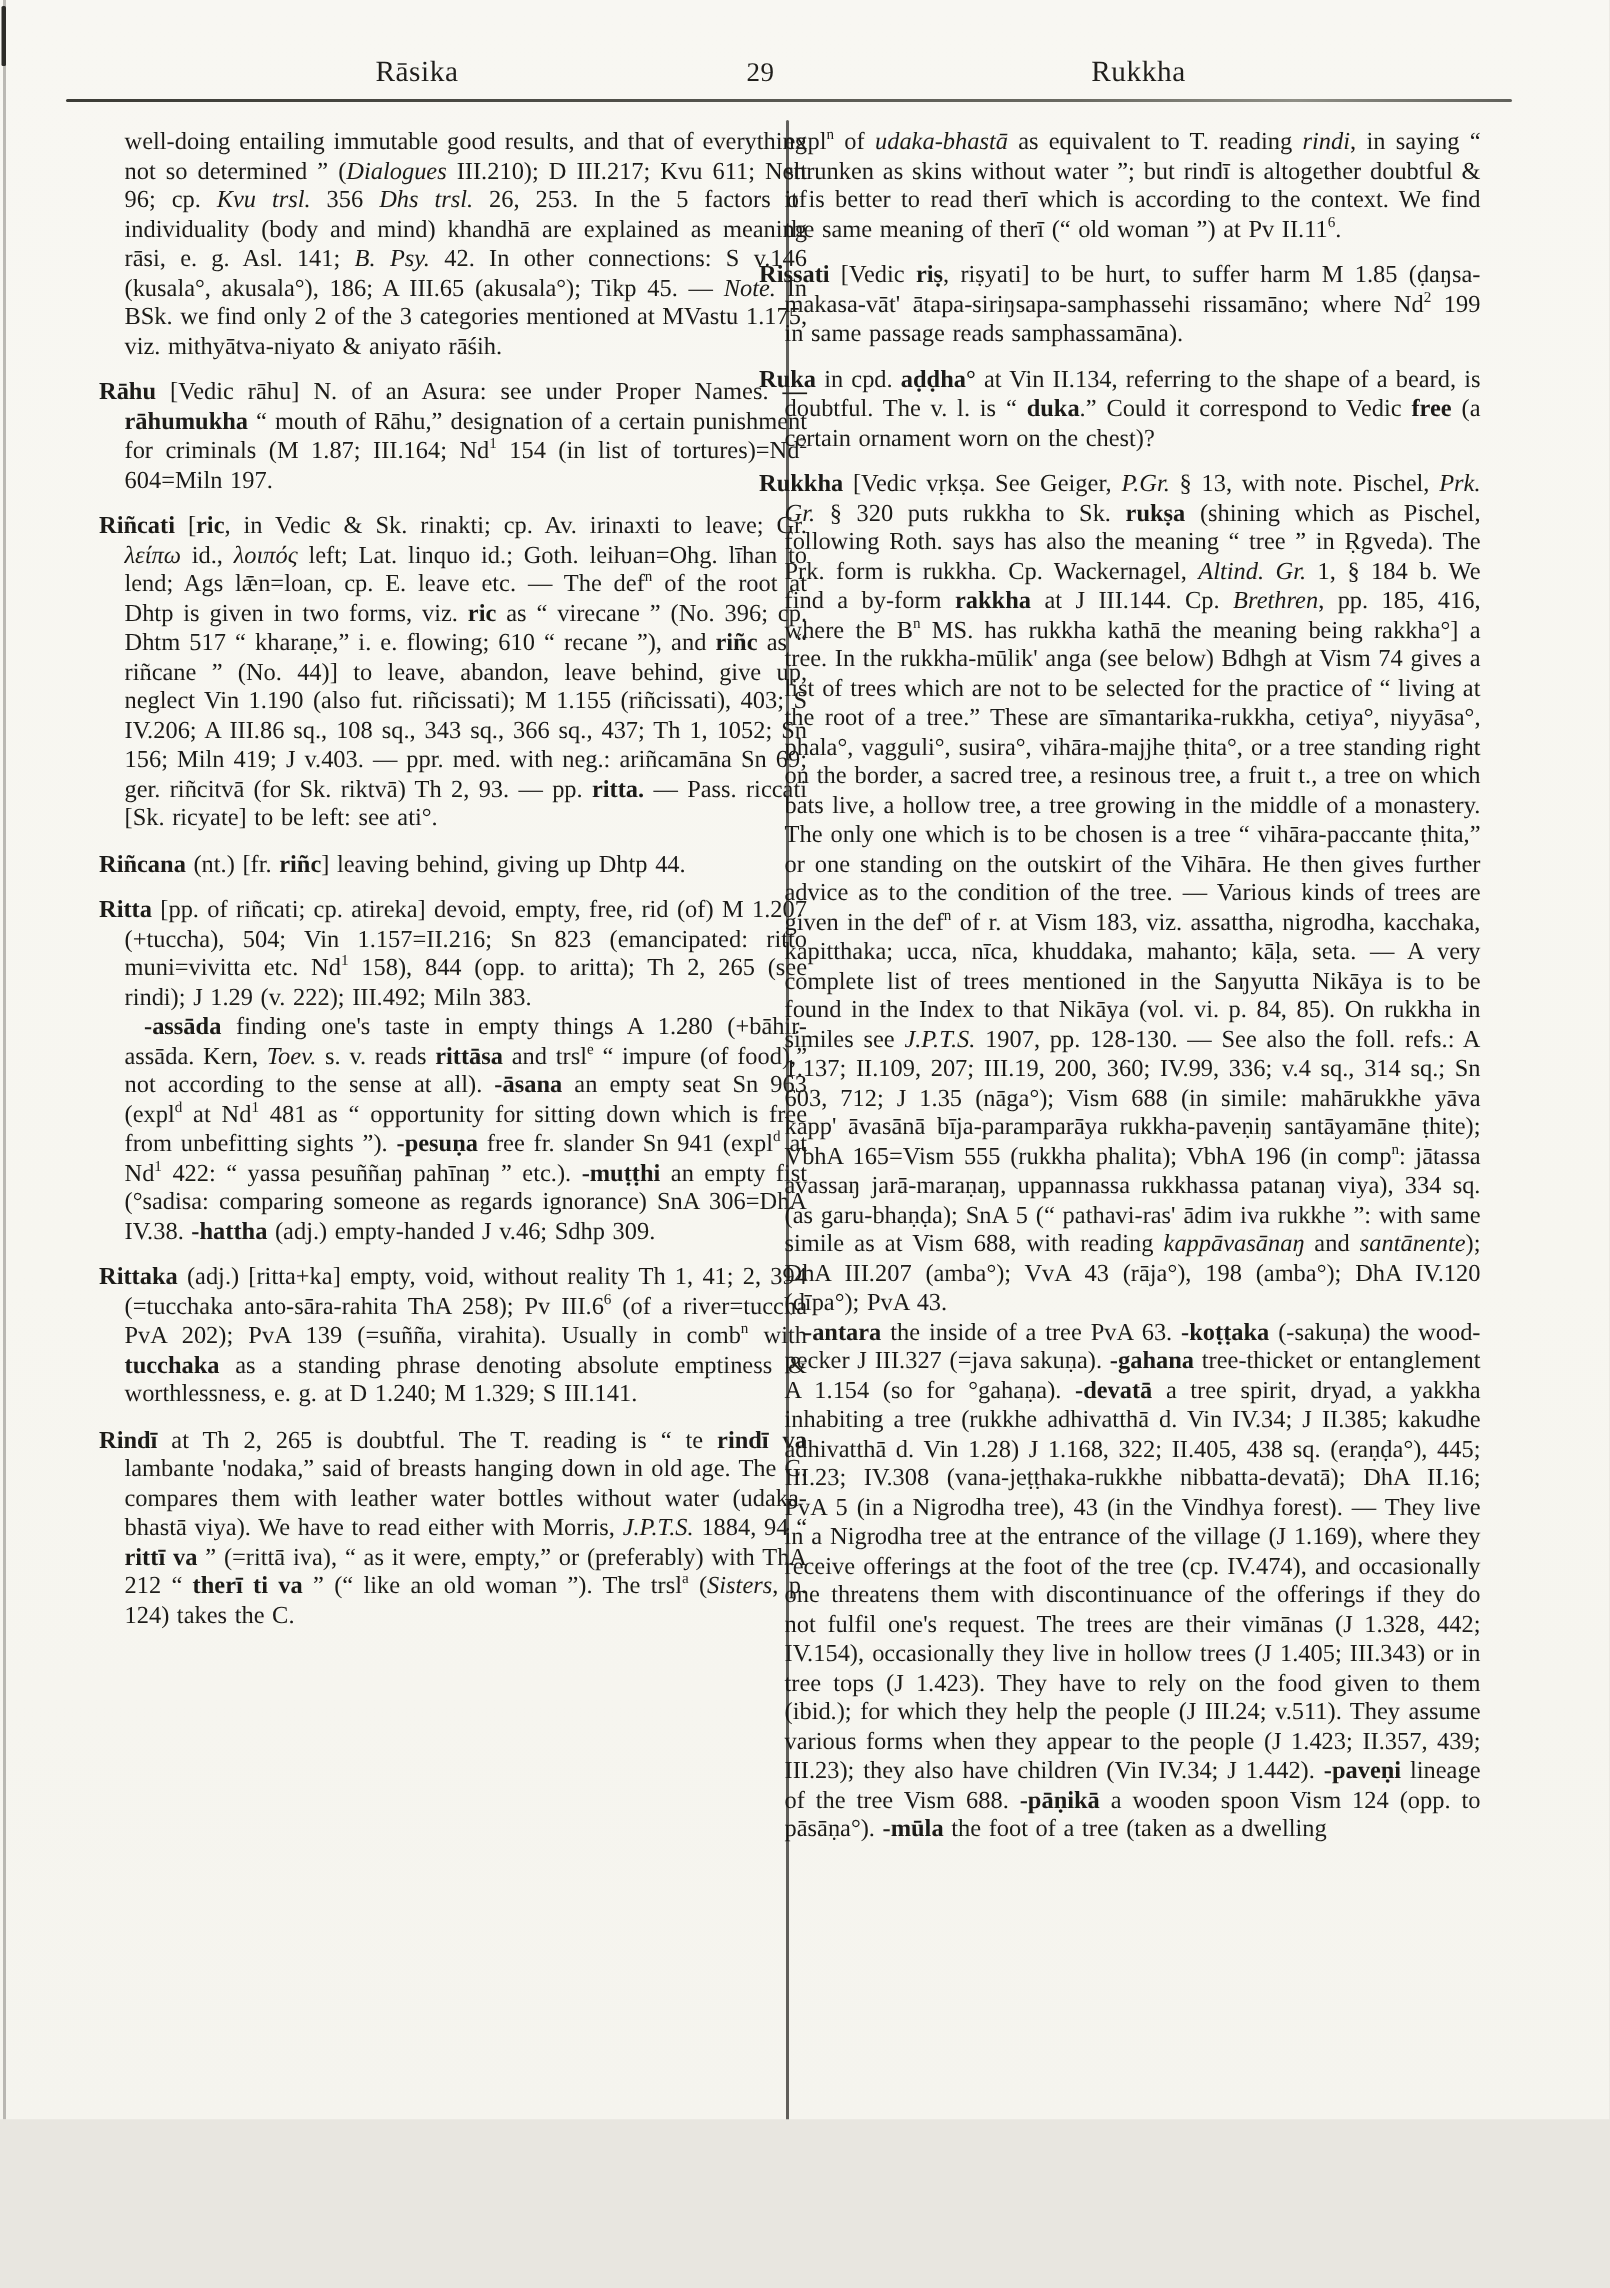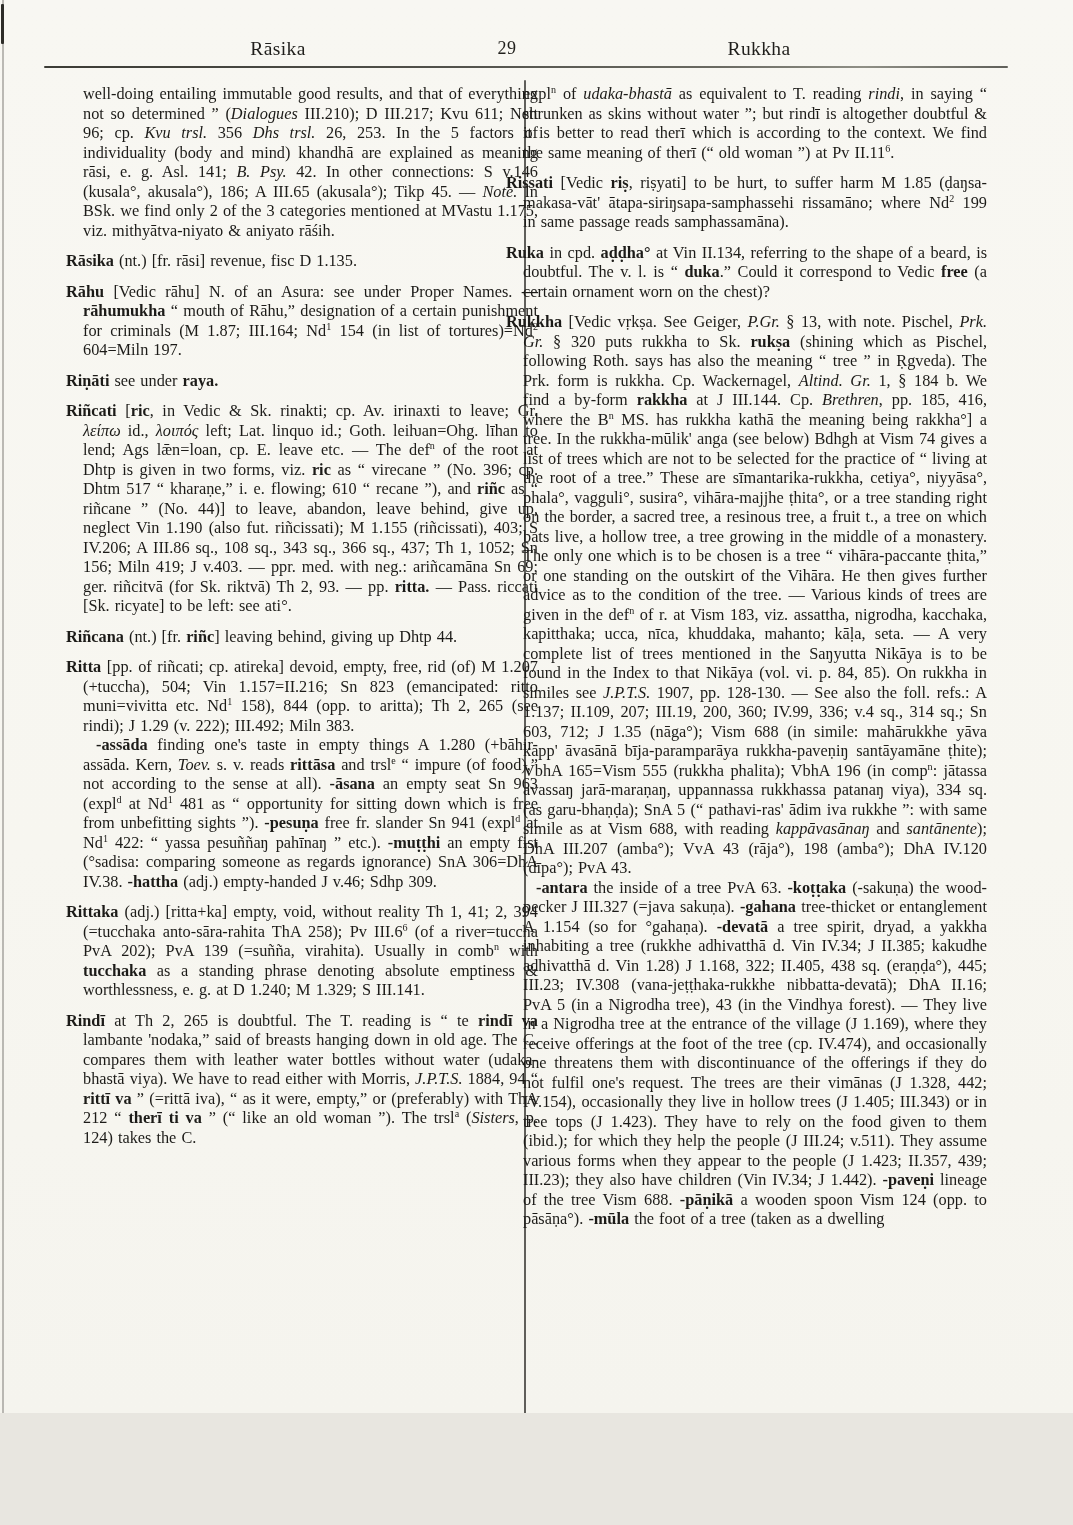--- a/index.html
+++ b/index.html
@@ -70,23 +70,21 @@
   <div class="edge-mark"></div>
 
   <span class="guide-word" style="left:278px">Rāsika</span>
   <span class="page-num" style="left:507px">29</span>
   <span class="guide-word" style="left:759px">Rukkha</span>
 
   <div class="header-rule"></div>
 
   <div class="col col-left">
       <p class="para cont"><span>well-doing entailing immutable good results, and that of everything not so determined ” (</span><span class="i">Dialogues</span><span> III.210); D III.217; Kvu 611; Nett 96; cp. </span><span class="i">Kvu trsl.</span><span> 356 </span><span class="i">Dhs trsl.</span><span> 26, 253.  In the 5 factors of individuality (body and mind) khandhā are explained as meaning rāsi, e. g. Asl. 141; </span><span class="i">B. Psy.</span><span> 42.  In other connections: S v.146 (kusala°, akusala°), 186; A III.65 (akusala°); Tikp 45. — </span><span class="i">Note.</span><span> In BSk. we find only 2 of the 3 categories mentioned at MVastu 1.175, viz. mithyātva-niyato &amp; aniyato rāśih.</span></p>
-      <p class="para entry"><span class="b">Rāsika</span><span> (nt.) [fr. rāsi] revenue, fisc D 1.135.</span></p>
       <p class="para entry"><span class="b">Rāhu</span><span> [Vedic rāhu] N. of an Asura: see under Proper Names.  </span><span class="b">—rāhumukha</span><span> “ mouth of Rāhu,” designation of a certain punishment for criminals (M 1.87; III.164; Nd</span><sup>1</sup><span> 154 (in list of tortures)=Nd</span><sup>2</sup><span> 604=Miln 197.</span></p>
-      <p class="para entry"><span class="b">Riṇāti</span><span> see under </span><span class="b">raya.</span></p>
       <p class="para entry"><span class="b">Riñcati</span><span> [</span><span class="b">ric</span><span>, in Vedic &amp; Sk. rinakti; cp. Av. irinaxti to leave; Gr. </span><span class="i">λείπω</span><span> id., </span><span class="i">λοιπός</span><span> left; Lat. linquo id.; Goth. leiƕan=Ohg. līhan to lend; Ags lǣn=loan, cp. E. leave etc. — The def</span><sup>n</sup><span> of the root at Dhtp is given in two forms, viz. </span><span class="b">ric</span><span> as “ virecane ” (No. 396; cp. Dhtm 517 “ kharaṇe,” i. e. flowing; 610 “ recane ”), and </span><span class="b">riñc</span><span> as “ riñcane ” (No. 44)] to leave, abandon, leave behind, give up, neglect Vin 1.190 (also fut. riñcissati); M 1.155 (riñcissati), 403; S IV.206; A III.86 sq., 108 sq., 343 sq., 366 sq., 437; Th 1, 1052; Sn 156; Miln 419; J v.403. — ppr. med. with neg.: ariñcamāna Sn 69; ger. riñcitvā (for Sk. riktvā) Th 2, 93. — pp. </span><span class="b">ritta.</span><span> — Pass. riccati [Sk. ricyate] to be left: see ati°.</span></p>
       <p class="para entry"><span class="b">Riñcana</span><span> (nt.) [fr. </span><span class="b">riñc</span><span>] leaving behind, giving up Dhtp 44.</span></p>
       <p class="para entry"><span class="b">Ritta</span><span> [pp. of riñcati; cp. atireka] devoid, empty, free, rid (of) M 1.207 (+tuccha), 504; Vin 1.157=II.216; Sn 823 (emancipated: ritto muni=vivitta etc. Nd</span><sup>1</sup><span> 158), 844 (opp. to aritta); Th 2, 265 (see rindi); J 1.29 (v. 222); III.492; Miln 383.</span></p>
       <p class="para sub"><span class="b">-assāda</span><span> finding one's taste in empty things A 1.280 (+bāhir-assāda.  Kern, </span><span class="i">Toev.</span><span> s. v. reads </span><span class="b">rittāsa</span><span> and trsl</span><sup>e</sup><span> “ impure (of food),” not according to the sense at all).  </span><span class="b">-āsana</span><span> an empty seat Sn 963 (expl</span><sup>d</sup><span> at Nd</span><sup>1</sup><span> 481 as “ opportunity for sitting down which is free from unbefitting sights ”).  </span><span class="b">-pesuṇa</span><span> free fr. slander Sn 941 (expl</span><sup>d</sup><span> at Nd</span><sup>1</sup><span> 422: “ yassa pesuññaŋ pahīnaŋ ” etc.). </span><span class="b">-muṭṭhi</span><span> an empty fist (°sadisa: comparing someone as regards ignorance) SnA 306=DhA IV.38.  </span><span class="b">-hattha</span><span> (adj.) empty-handed J v.46; Sdhp 309.</span></p>
       <p class="para entry"><span class="b">Rittaka</span><span> (adj.) [ritta+ka] empty, void, without reality Th 1, 41; 2, 394 (=tucchaka anto-sāra-rahita ThA 258); Pv III.6</span><sup>6</sup><span> (of a river=tuccha PvA 202); PvA 139 (=suñña, virahita).  Usually in comb</span><sup>n</sup><span> with </span><span class="b">tucchaka</span><span> as a standing phrase denoting absolute emptiness &amp; worthlessness, e. g. at D 1.240; M 1.329; S III.141.</span></p>
       <p class="para entry"><span class="b">Rindī</span><span> at Th 2, 265 is doubtful.  The T. reading is “ te </span><span class="b">rindī va</span><span> lambante 'nodaka,” said of breasts hanging down in old age.  The C. compares them with leather water bottles without water (udaka-bhastā viya).  We have to read either with Morris, </span><span class="i">J.P.T.S.</span><span> 1884, 94 “ </span><span class="b">rittī va</span><span> ” (=rittā iva), “ as it were, empty,” or (preferably) with ThA 212 “ </span><span class="b">therī ti va</span><span> ” (“ like an old woman ”).  The trsl</span><sup>a</sup><span> (</span><span class="i">Sisters</span><span>, p. 124) takes the C.</span></p>
     </div>
 
   <div class="col-divider"></div>
 

